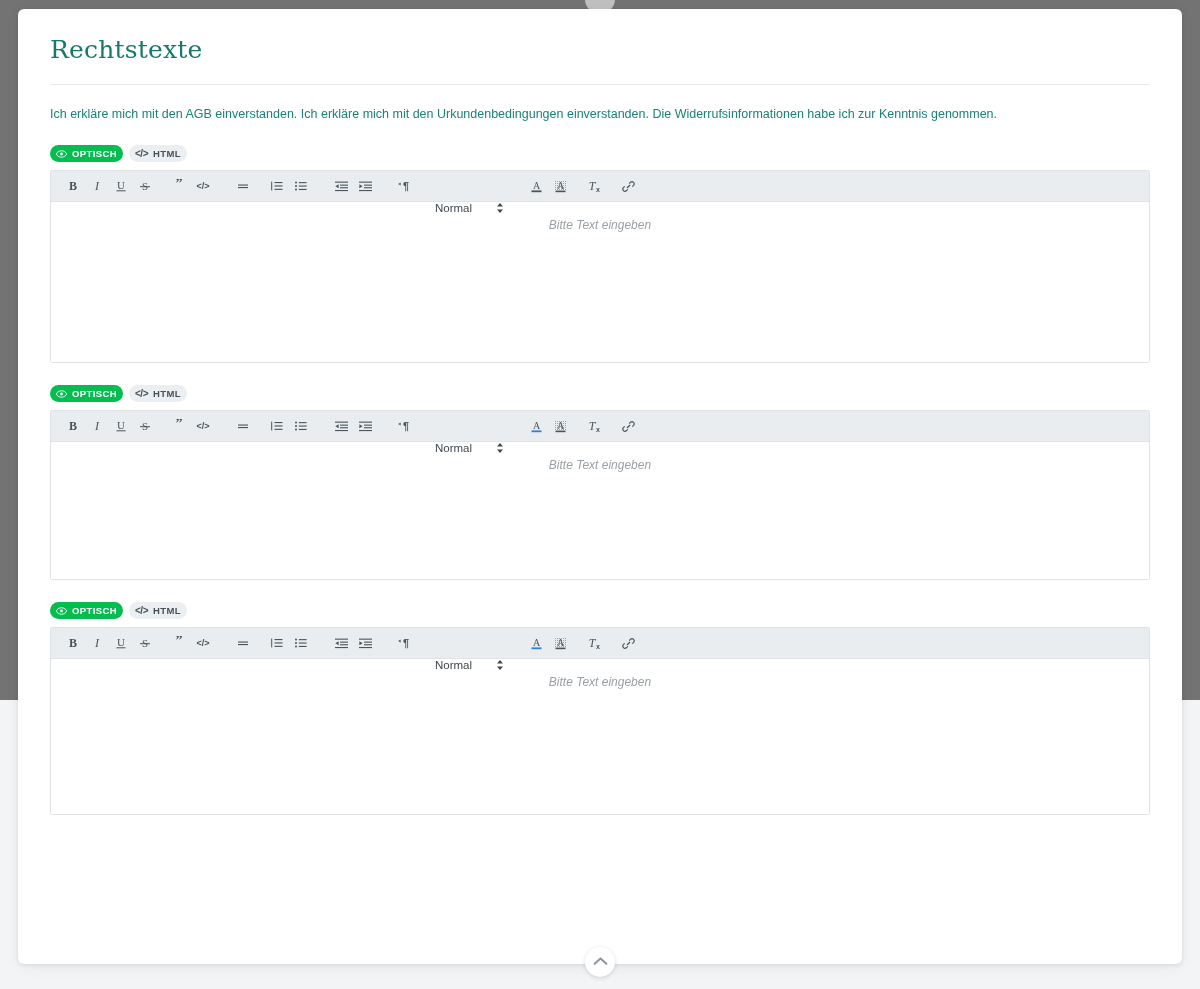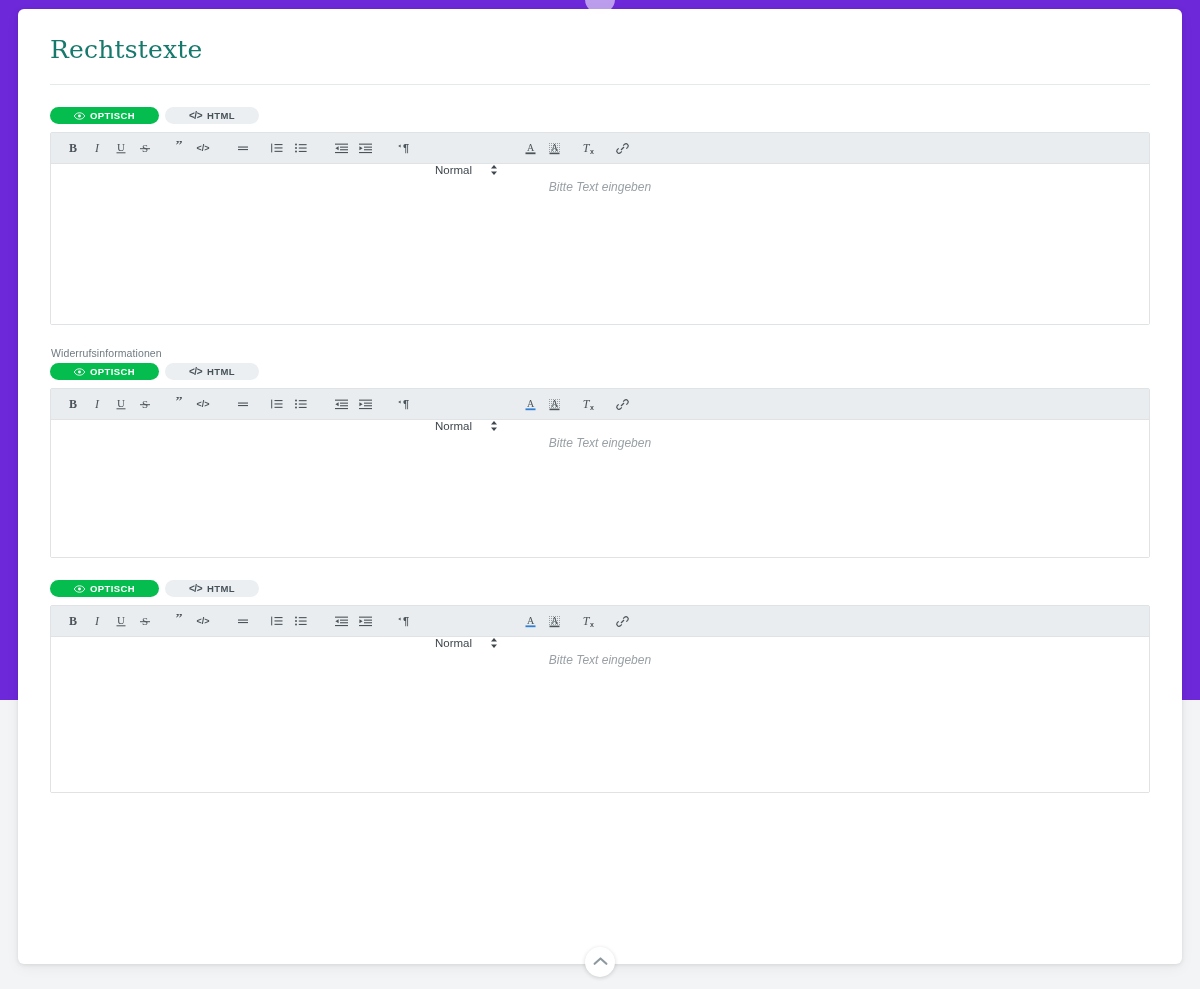--- a/index.html
+++ b/index.html
@@ -11,21 +11,21 @@
     background: #f2f4f5;
     font-family: "Liberation Sans", sans-serif;
     overflow: hidden;
   }
 
   
   .page {
     position: relative;
     width: 1200px;
     height: 700px;
-    background: #6d28d9;
+    background: #737373;
   }
   .card {
     position: absolute;
     left: 18px;
     top: 9px;
     width: 1164px;
     height: 955px;
     background: #ffffff;
     border-radius: 6px;
     box-shadow: 0 1px 4px rgba(0,0,0,0.09), 0 4px 14px rgba(0,0,0,0.05);
@@ -76,21 +76,21 @@
     display: flex;
     align-items: center;
     gap: 6px;
     margin-bottom: 8px;
   }
   .pill {
     display: inline-flex;
     align-items: center;
     gap: 5px;
     height: 17px;
-    padding: 0 24px;
+    padding: 0 6px;
     border-radius: 9px;
     font-size: 9.5px;
     font-weight: 700;
     letter-spacing: .4px;
     cursor: pointer;
     user-select: none;
     border: none;
     font-family: "Liberation Sans", sans-serif;
   }
   .pill.active {
@@ -135,21 +135,21 @@
     background: transparent;
     padding: 0;
   }
   .tb-btn svg { display: block; }
   .tb-gap { width: 10px; }
   .tb-gap-lg { width: 16px; }
 
   .tb-select {
     display: inline-flex;
     align-items: center;
-    gap: 18px;
+    gap: 24px;
     height: 24px;
     padding: 0 4px 0 8px;
     cursor: pointer;
     color: #3e474d;
     font-size: 11.5px;
     margin-top: 44px;
   }
   .tb-select .caret {
     display: inline-flex;
     flex-direction: column;
@@ -208,20 +208,21 @@
   <div class="scroll-top-ghost"></div>
 
   <div class="card">
     <div class="card-inner">
 
       <h1 class="page-title">Rechtstexte</h1>
       <div class="divider"></div>
 
 
       <div class="clause-block">
+        <span>Ich erkläre mich mit den AGB einverstanden. Ich erkläre mich mit den Urkundenbedingungen einverstanden. Die Widerrufsinformationen habe ich zur Kenntnis genommen.</span>
       </div>
 
       <div class="field-group">
 
         <div class="toggle-row">
           <button class="pill active">
             <span class="ico">
               <svg width="11" height="8" viewBox="0 0 16 11" fill="none">
                 <path d="M8 .8C4.2.8 1.3 3.3.4 5.5c.9 2.2 3.8 4.7 7.6 4.7s6.7-2.5 7.6-4.7C14.7 3.3 11.8.8 8 .8z" stroke="#fff" stroke-width="1.3" fill="none"></path>
                 <circle cx="8" cy="5.5" r="2.1" fill="#fff"></circle>
@@ -367,21 +368,20 @@
                 </svg>
               </span>
           </div>
           <div class="editor-body eb-tall">
             <span class="placeholder">Bitte Text eingeben</span>
           </div>
         </div>
       </div>
 
       <div class="field-group">
-        <div class="field-label">Widerrufsinformationen</div>
 
         <div class="toggle-row">
           <button class="pill active">
             <span class="ico">
               <svg width="11" height="8" viewBox="0 0 16 11" fill="none">
                 <path d="M8 .8C4.2.8 1.3 3.3.4 5.5c.9 2.2 3.8 4.7 7.6 4.7s6.7-2.5 7.6-4.7C14.7 3.3 11.8.8 8 .8z" stroke="#fff" stroke-width="1.3" fill="none"></path>
                 <circle cx="8" cy="5.5" r="2.1" fill="#fff"></circle>
               </svg>
             </span>
             <span>OPTISCH</span>

